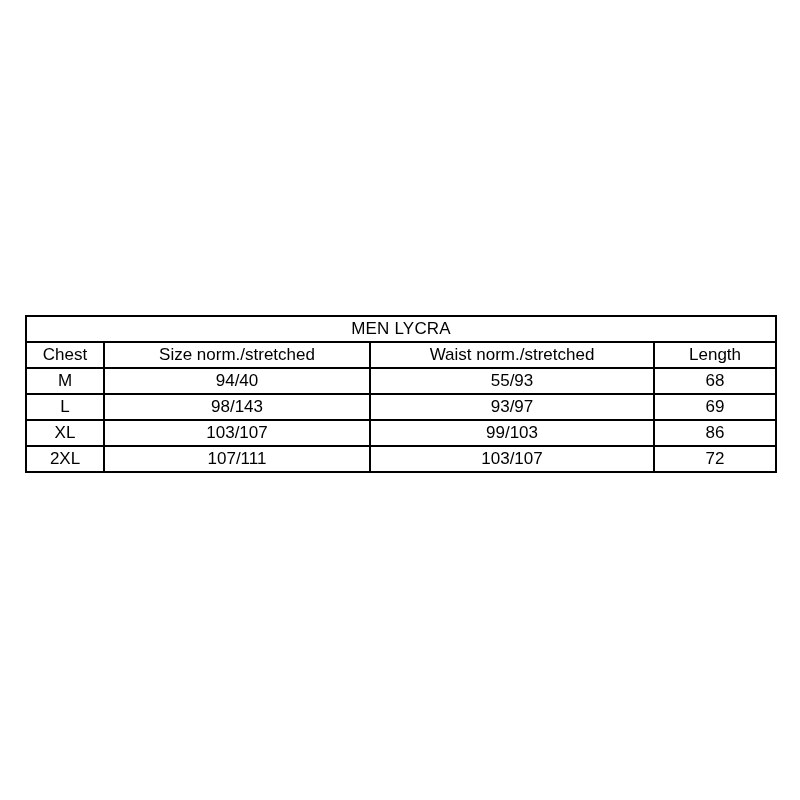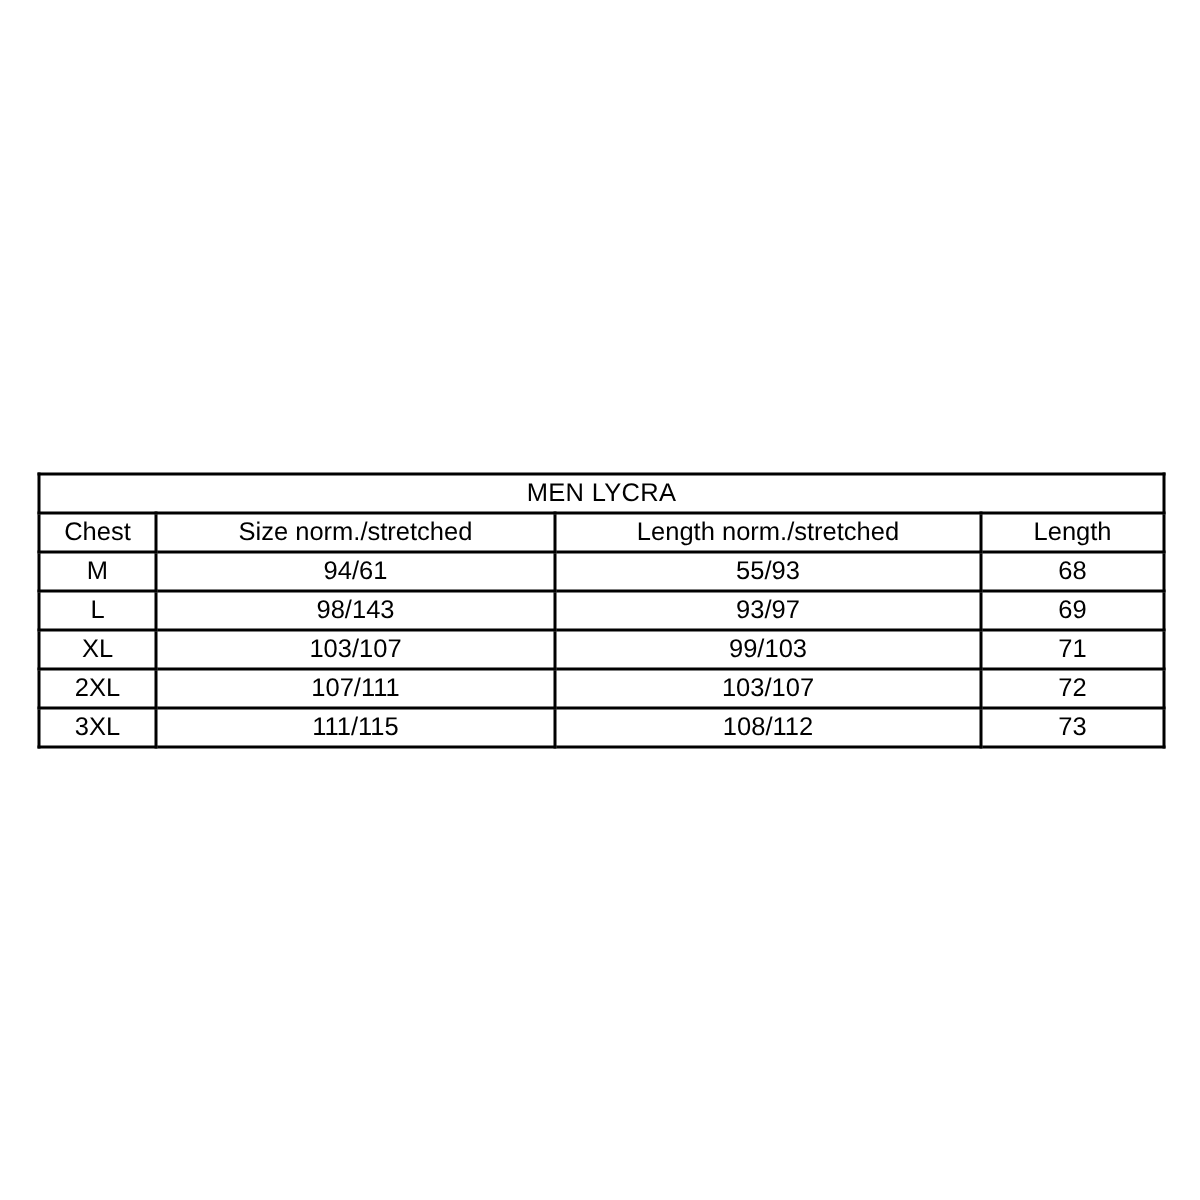--- a/index.html
+++ b/index.html
@@ -71,49 +71,43 @@
         <col class="c-waist">
         <col class="c-length">
       </colgroup>
       <tbody>
         <tr>
           <td class="title-cell" colspan="4">MEN LYCRA</td>
         </tr>
         <tr>
           <td class="head-cell">Chest</td>
           <td class="head-cell">Size norm./stretched</td>
-          <td class="head-cell">Length norm./stretched</td>
+          <td class="head-cell">Waist norm./stretched</td>
           <td class="head-cell">Length</td>
         </tr>
         <tr>
           <td>M</td>
-          <td>94/61</td>
+          <td>94/40</td>
           <td>55/93</td>
           <td>68</td>
         </tr>
         <tr>
           <td>L</td>
           <td>98/143</td>
           <td>93/97</td>
           <td>69</td>
         </tr>
         <tr>
           <td>XL</td>
           <td>103/107</td>
           <td>99/103</td>
-          <td>71</td>
+          <td>86</td>
         </tr>
         <tr>
           <td>2XL</td>
           <td>107/111</td>
           <td>103/107</td>
           <td>72</td>
         </tr>
-        <tr>
-          <td>3XL</td>
-          <td>111/115</td>
-          <td>108/112</td>
-          <td>73</td>
-        </tr>
       </tbody>
     </table>
   </div>
 </div>
 
 </body></html>

